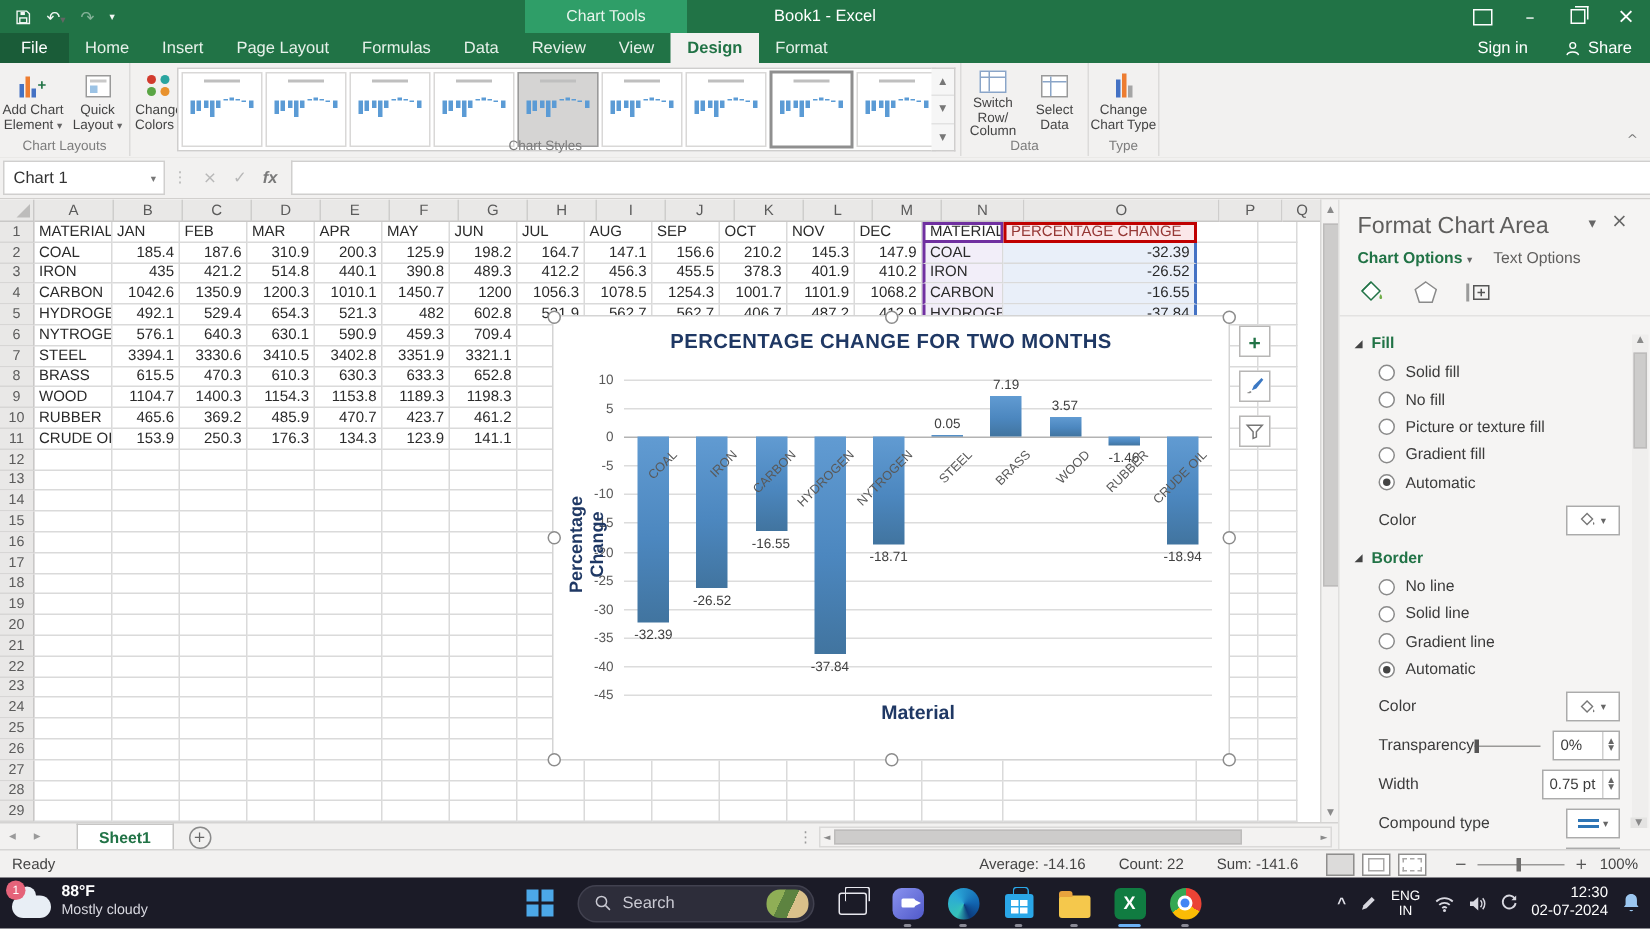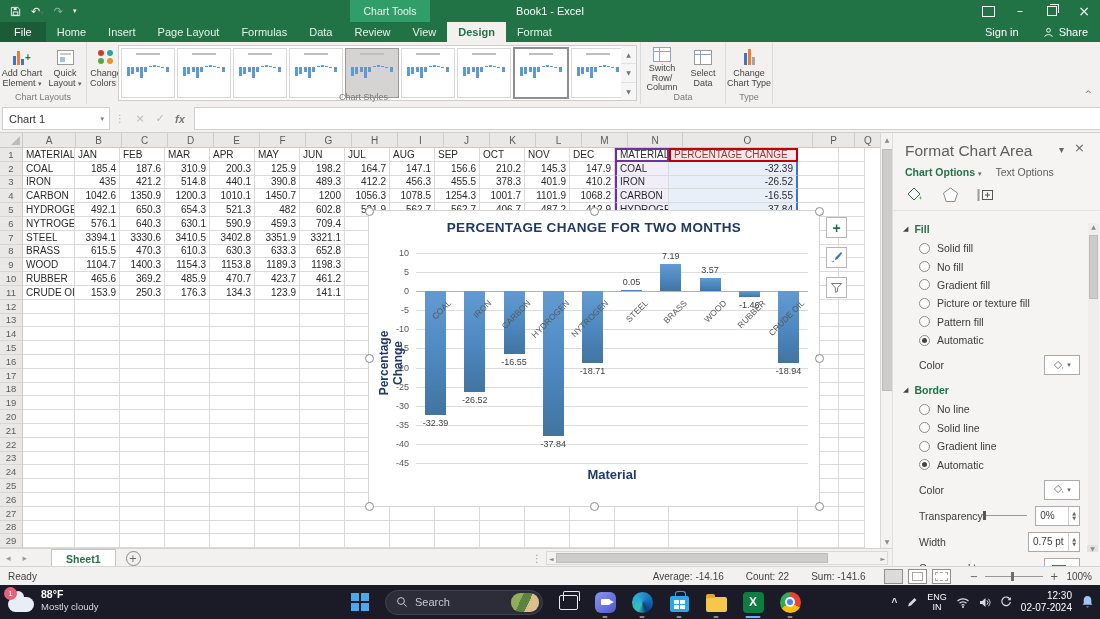--- a/index.html
+++ b/index.html
@@ -4,21 +4,21 @@
 <style>
   html,body{margin:0;padding:0;width:1100px;height:619px;overflow:hidden;
     font-family:"Liberation Sans","DejaVu Sans",sans-serif;background:#fff;}
   .app{position:absolute;inset:0;}
   .g{font-family:"DejaVu Sans",sans-serif;}
   
   .titlebar{position:absolute;left:0;top:0;width:1100px;height:22px;background:#217346;color:#fff;}
   .qat{position:absolute;left:10px;top:0;height:22px;display:flex;align-items:center;gap:10px;font-size:11px;}
   .qat .ic{opacity:.95;cursor:default;}
   .qat .dim{opacity:.45;}
-  .ctx-tab{position:absolute;left:350px;top:0;width:80px;height:22px;background:#2f9e68;color:#eaf6ee;
+  .ctx-tab{position:absolute;left:350px;top:0;width:108px;height:22px;background:#2f9e68;color:#eaf6ee;
     font-size:10.5px;display:flex;align-items:center;justify-content:center;}
   .win-title{position:absolute;left:0;right:0;top:0;height:22px;display:flex;align-items:center;justify-content:center;
     font-size:11px;pointer-events:none;}
   .win-controls{position:absolute;right:0;top:0;height:22px;display:flex;}
   .wc{width:32px;height:22px;display:flex;align-items:center;justify-content:center;font-size:12px;}
   .restore-box{width:8px;height:8px;border:1px solid #fff;position:relative;}
   .restore-box:before{content:"";position:absolute;left:2px;top:-3px;width:8px;height:8px;border:1px solid #fff;border-left:none;border-bottom:none;}
   .ribbondisp{width:11px;height:9px;border:1px solid #fff;position:relative;}
   
   .tabrow{position:absolute;left:0;top:22px;width:1100px;height:20px;background:#217346;display:flex;align-items:stretch;color:#e7f1ea;font-size:11px;}
@@ -561,21 +561,21 @@
         <div class="cell num" style="width: 45px;">1068.2</div>
         <div class="cell nhl" style="width: 54px;">CARBON</div>
         <div class="cell num ohl" style="width: 129px;">-16.55</div>
         <div class="cell" style="width: 41px;"></div>
         <div class="cell" style="width: 26px;"></div>
       </div>
       <div class="srow">
         <div class="rh">5</div>
         <div class="cell" style="width: 52px;">HYDROGEN</div>
         <div class="cell num" style="width: 45px;">492.1</div>
-        <div class="cell num" style="width: 45px;">650.3</div>
+        <div class="cell num" style="width: 45px;">529.4</div>
         <div class="cell num" style="width: 45px;">654.3</div>
         <div class="cell num" style="width: 45px;">521.3</div>
         <div class="cell num" style="width: 45px;">482</div>
         <div class="cell num" style="width: 45px;">602.8</div>
         <div class="cell num" style="width: 45px;">521.9</div>
         <div class="cell num" style="width: 45px;">562.7</div>
         <div class="cell num" style="width: 45px;">562.7</div>
         <div class="cell num" style="width: 45px;">406.7</div>
         <div class="cell num" style="width: 45px;">487.2</div>
         <div class="cell num" style="width: 45px;">412.9</div>
@@ -1209,29 +1209,25 @@
           <div class="radio-row">
             <span class="rdo"></span>
             <span>Solid fill</span>
           </div>
           <div class="radio-row">
             <span class="rdo"></span>
             <span>No fill</span>
           </div>
           <div class="radio-row">
             <span class="rdo"></span>
-            <span>Gradient fill</span>
+            <span>Picture or texture fill</span>
           </div>
           <div class="radio-row">
             <span class="rdo"></span>
-            <span>Picture or texture fill</span>
-          </div>
-          <div class="radio-row">
-            <span class="rdo"></span>
-            <span>Pattern fill</span>
+            <span>Gradient fill</span>
           </div>
           <div class="radio-row">
             <span class="rdo on"></span>
             <span>Automatic</span>
           </div>
         </div>
       <div class="ctl-row" style="padding-top:6px;">
         <span class="lbl">Color</span>
         <span class="dd-btn">
             <svg width="11" height="11" viewBox="0 0 12 12">

